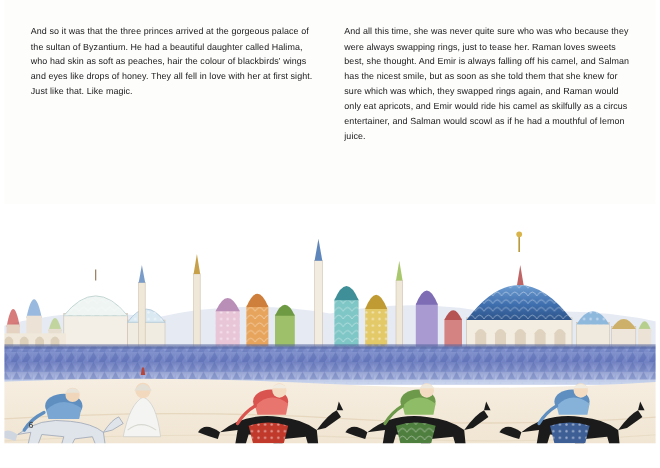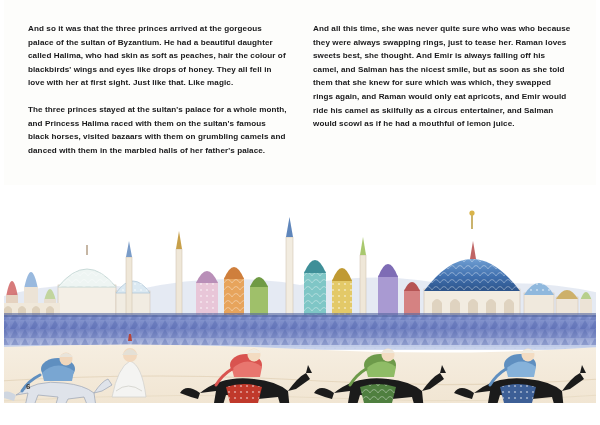--- a/index.html
+++ b/index.html
@@ -12,21 +12,20 @@
     height: 425px;
     overflow: hidden;
     font-family: "Liberation Sans", sans-serif;
   }
   .page {
     position: relative;
     width: 600px;
     height: 425px;
     background: #fdfdfb;
     overflow: hidden;
-    font-weight: bold;
   }
 
   
   .text-area {
     position: absolute;
     top: 22px;
     left: 0;
     width: 600px;
     height: 190px;
     display: flex;
@@ -96,21 +95,20 @@
   }
 </style>
 </head>
 <body>
 
 <div class="page">
 
   <div class="text-area">
     <div class="column">
       <p>And so it was that the three princes arrived at the gorgeous palace of the sultan of Byzantium. He had a beautiful daughter called Halima, who had skin as soft as peaches, hair the colour of blackbirds' wings and eyes like drops of honey. They all fell in love with her at first sight. Just like that. Like magic.</p>
-      <p>The three princes stayed at the sultan's palace for a whole month, and Princess Halima raced with them on the sultan's famous black horses, visited bazaars with them on grumbling camels and danced with them in the marbled halls of her father's palace.</p>
     </div>
     <div class="column">
       <p>And all this time, she was never quite sure who was who because they were always swapping rings, just to tease her. Raman loves sweets best, she thought. And Emir is always falling off his camel, and Salman has the nicest smile, but as soon as she told them that she knew for sure which was which, they swapped rings again, and Raman would only eat apricots, and Emir would ride his camel as skilfully as a circus entertainer, and Salman would scowl as if he had a mouthful of lemon juice.</p>
     </div>
   </div>
 
   <div class="page-number">6</div>
 
   <div class="illustration">
     <svg viewBox="0 0 600 240" xmlns="http://www.w3.org/2000/svg" aria-hidden="true">

